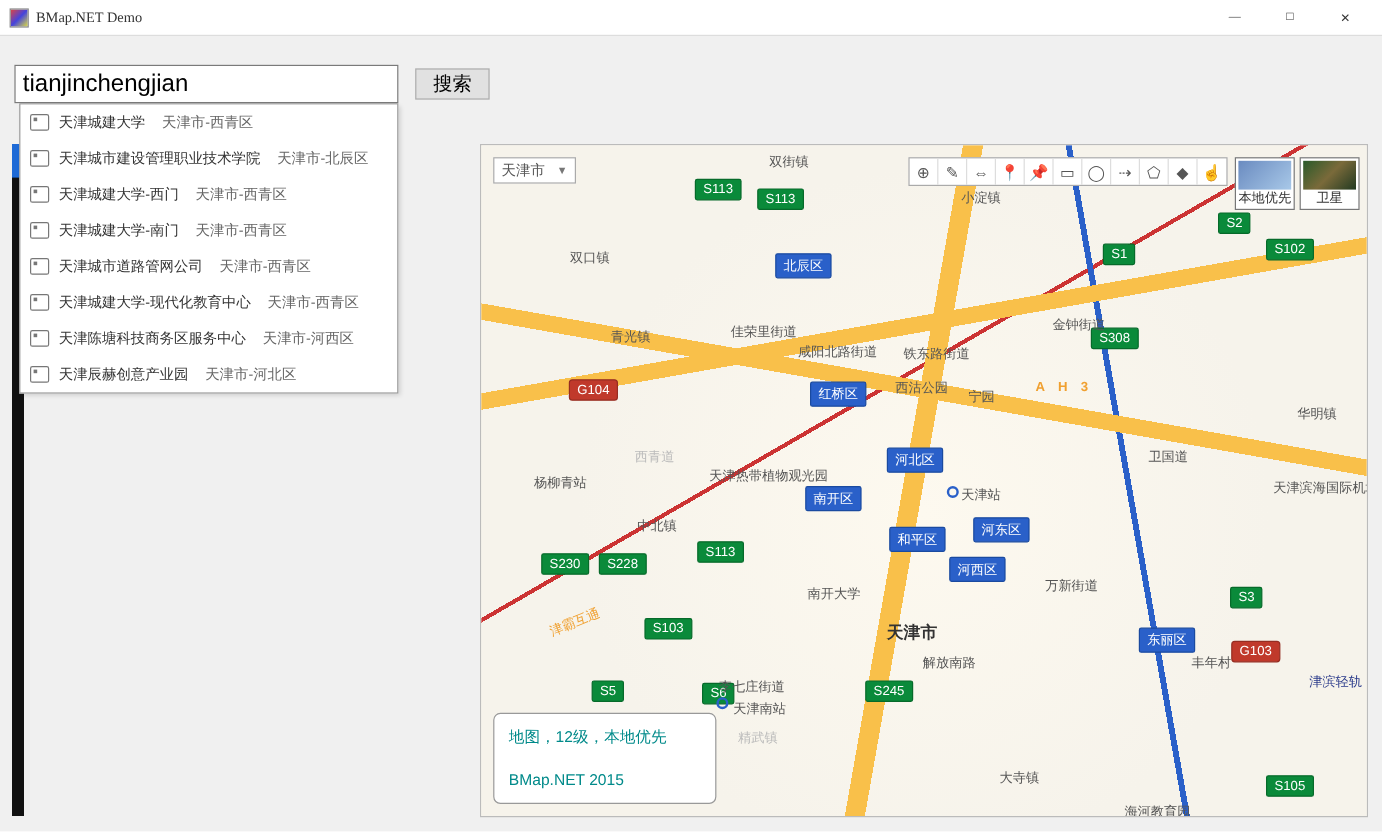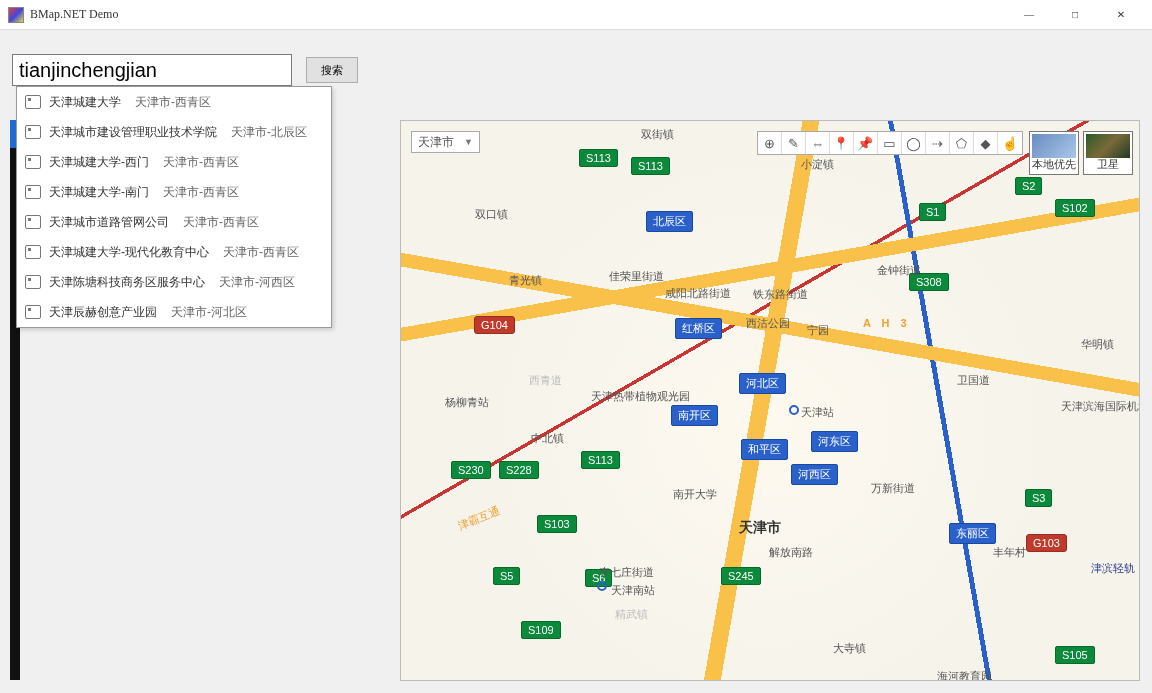--- a/index.html
+++ b/index.html
@@ -9,22 +9,22 @@
 .titlebar { height: 30px; background: #fff; border-bottom: 1px solid #ddd; display: flex; align-items: center; padding: 0 8px; font-size: 12px; color: #333; }
 .titlebar .icon { width: 16px; height: 16px; margin-right: 6px; background: linear-gradient(135deg,#d44,#44d,#dd4); border:1px solid #888; }
 .titlebar .title { flex: 1; font-family: Liberation Serif, serif; }
 .titlebar .win-btn { width: 46px; height: 30px; display: flex; align-items: center; justify-content: center; font-family: "Segoe MDL2 Assets","Segoe UI Symbol"; font-size: 10px; color:#333; }
 
 
 .client { position: relative; width: 100%; height: 663px; background: #f0f0f0; }
 
 
 .search-row { position: absolute; left: 12px; top: 24px; display: flex; align-items: center; }
-.search-input { width: 280px; height: 32px; font-size: 20px; padding: 2px 6px; border: 1px solid #7a7a7a; background: #fff; }
-.search-btn { margin-left: 14px; height: 26px; padding: 0 14px; font-size: 11px; border: 1px solid #adadad; background: #e1e1e1; }
+.search-input { width: 320px; height: 32px; font-size: 20px; padding: 2px 6px; border: 1px solid #7a7a7a; background: #fff; }
+.search-btn { margin-left: 14px; height: 26px; padding: 0 14px; font-size: 16px; border: 1px solid #adadad; background: #e1e1e1; }
 
 
 .sidestrip { position:absolute; left:10px; top:90px; width:10px; height:560px; background:#111; }
 .sidestrip .active { position:absolute; left:0; top:0; width:10px; height:28px; background:#1e6ad6; }
 
 
 .suggest { position: absolute; left: 16px; top: 56px; width: 316px; background: #fff; border: 1px solid #999; z-index: 50; box-shadow: 2px 2px 4px rgba(0,0,0,.15); }
 .suggest-item { display: flex; align-items: center; height: 30px; padding: 0 8px; font-size: 12px; color: #333; }
 .suggest-item .sicon { width: 16px; height: 14px; margin-right: 8px; border:1px solid #777; border-radius:2px; position:relative; flex:none; }
 .suggest-item .sicon::before { content:""; position:absolute; left:2px; top:2px; width:3px; height:3px; background:#777; }
@@ -226,15 +226,19 @@
     <div class="plabel" style="left:592px; top:424px;">丰年村</div>
     <div class="plabel" style="left:536px; top:548px;">海河教育园</div>
     <div class="plabel" style="left:462px; top:196px; color:#f0a030; font-weight:bold; letter-spacing:4px;">A H 3</div>
     <div class="plabel" style="left:128px; top:252px; color:#bbb;">西青道</div>
     <div class="plabel" style="left:56px; top:390px; color:#f0a030; transform:rotate(-22deg);">津霸互通</div>
     <div class="plabel" style="left:690px; top:440px; color:#2a3a8a;">津滨轻轨</div>
 
     <div class="ring" style="left:388px; top:284px;"></div>
     <div class="ring" style="left:196px; top:460px;"></div>
 
+    <div class="infobox">
+      <div>地图，12级，本地优先</div>
+      <div class="copy">BMap.NET 2015</div>
+    </div>
   </div>
 
 </div>
 
 </body></html>

